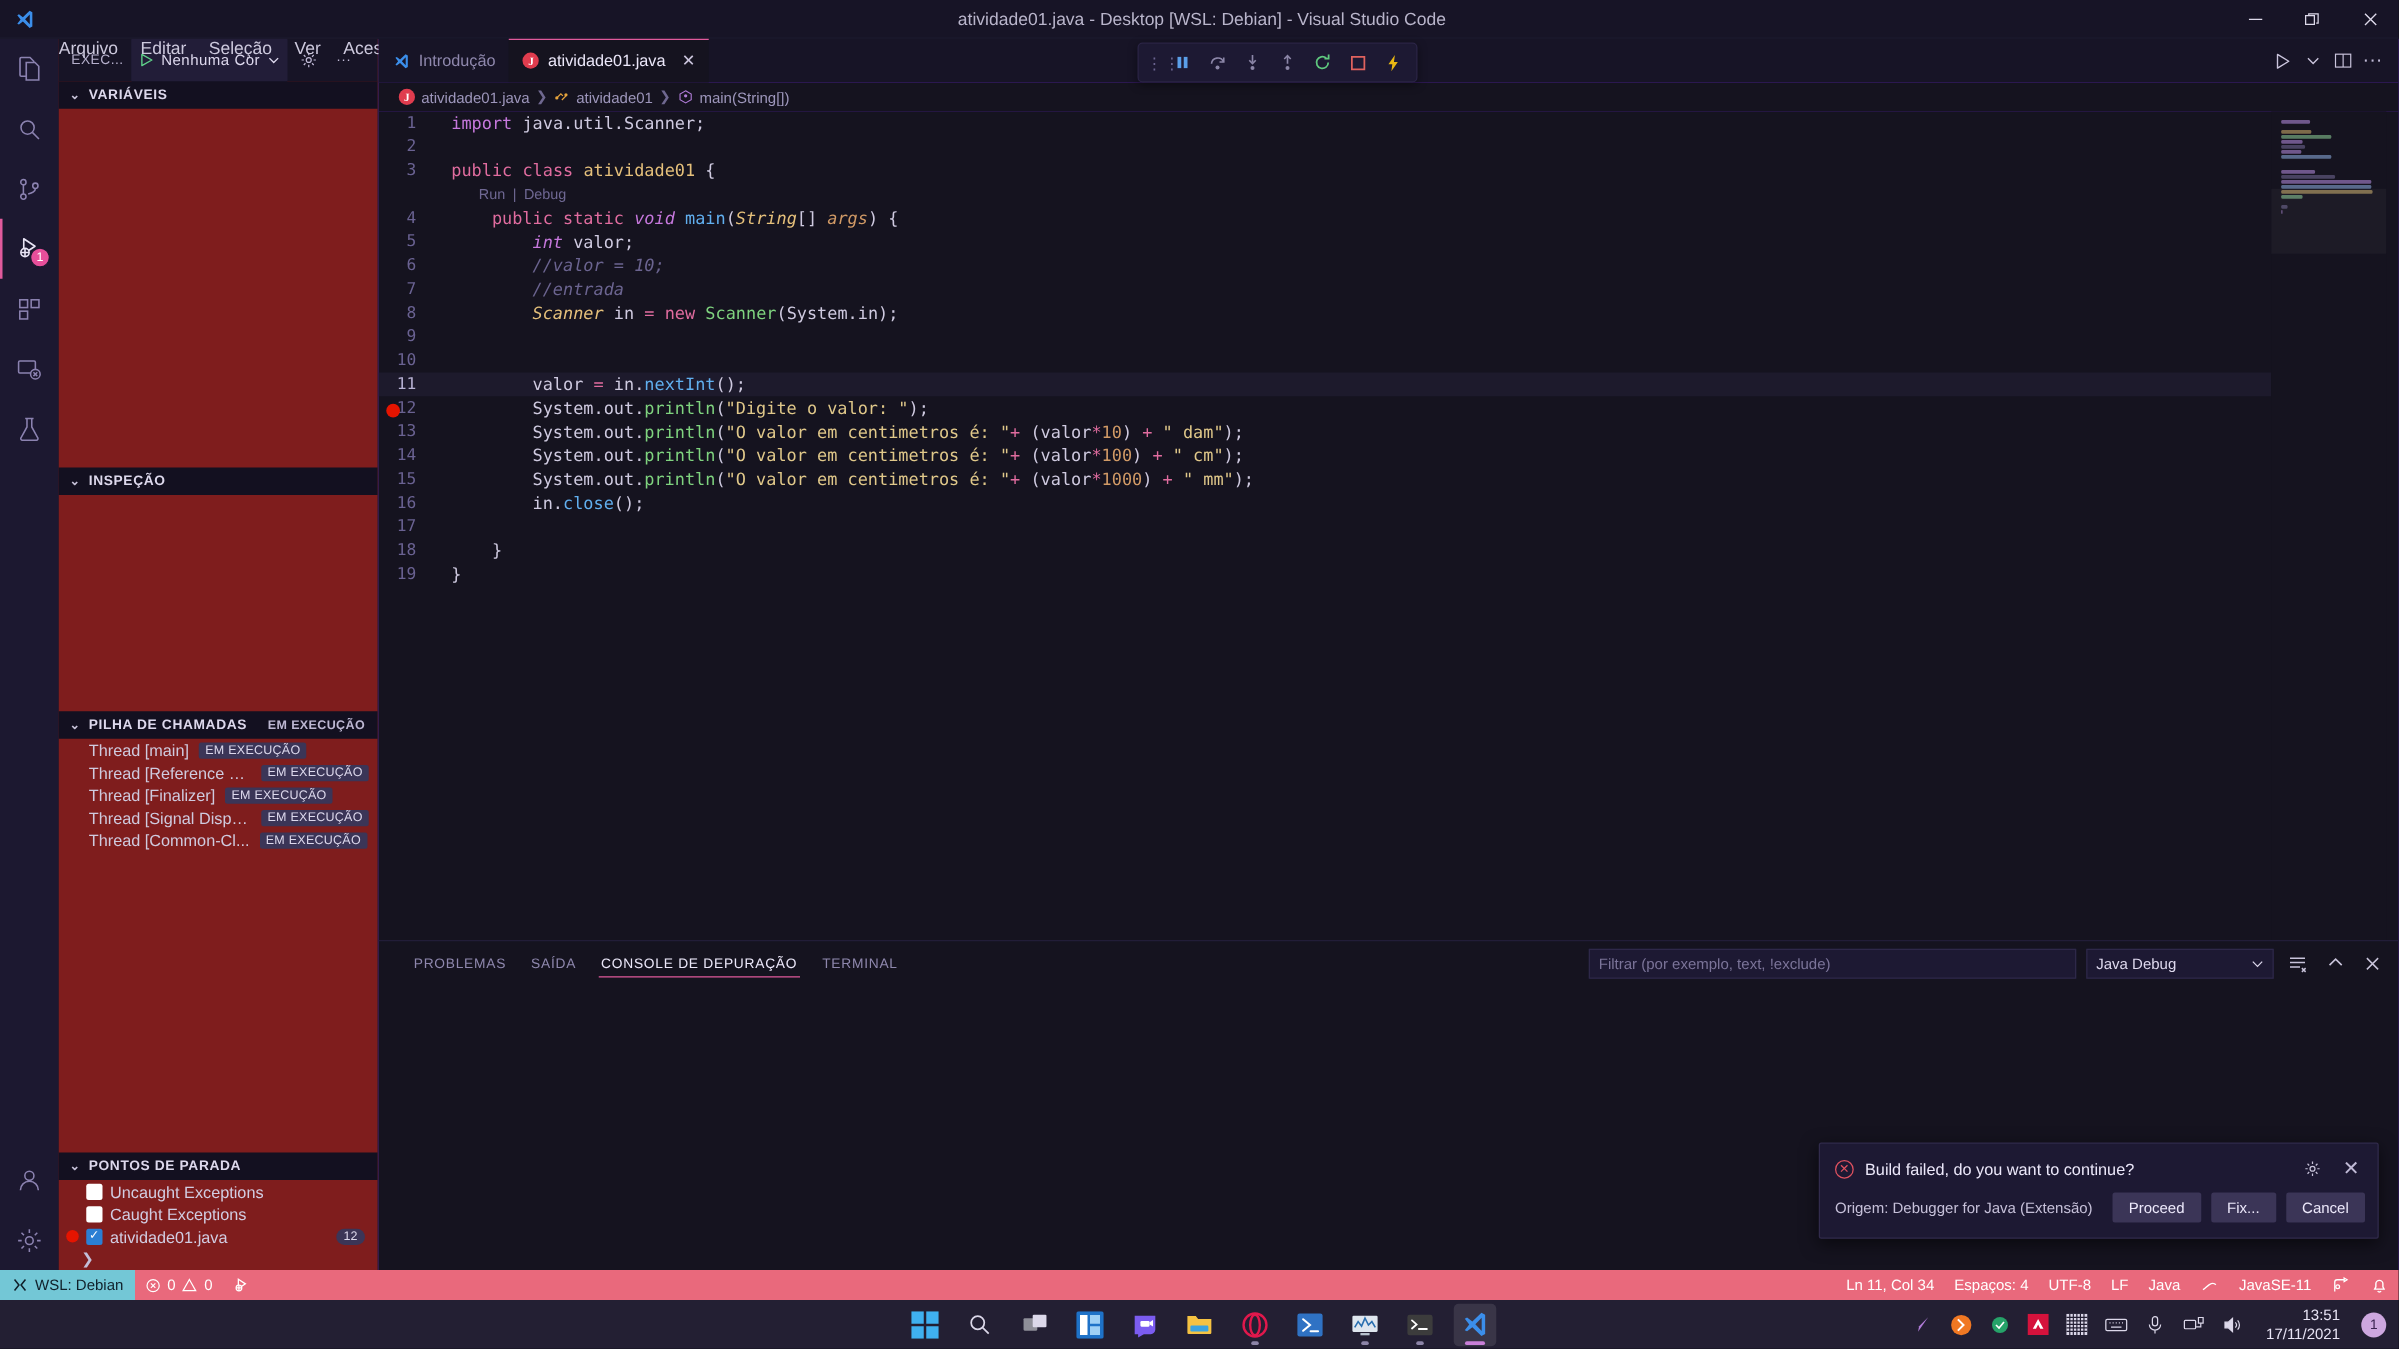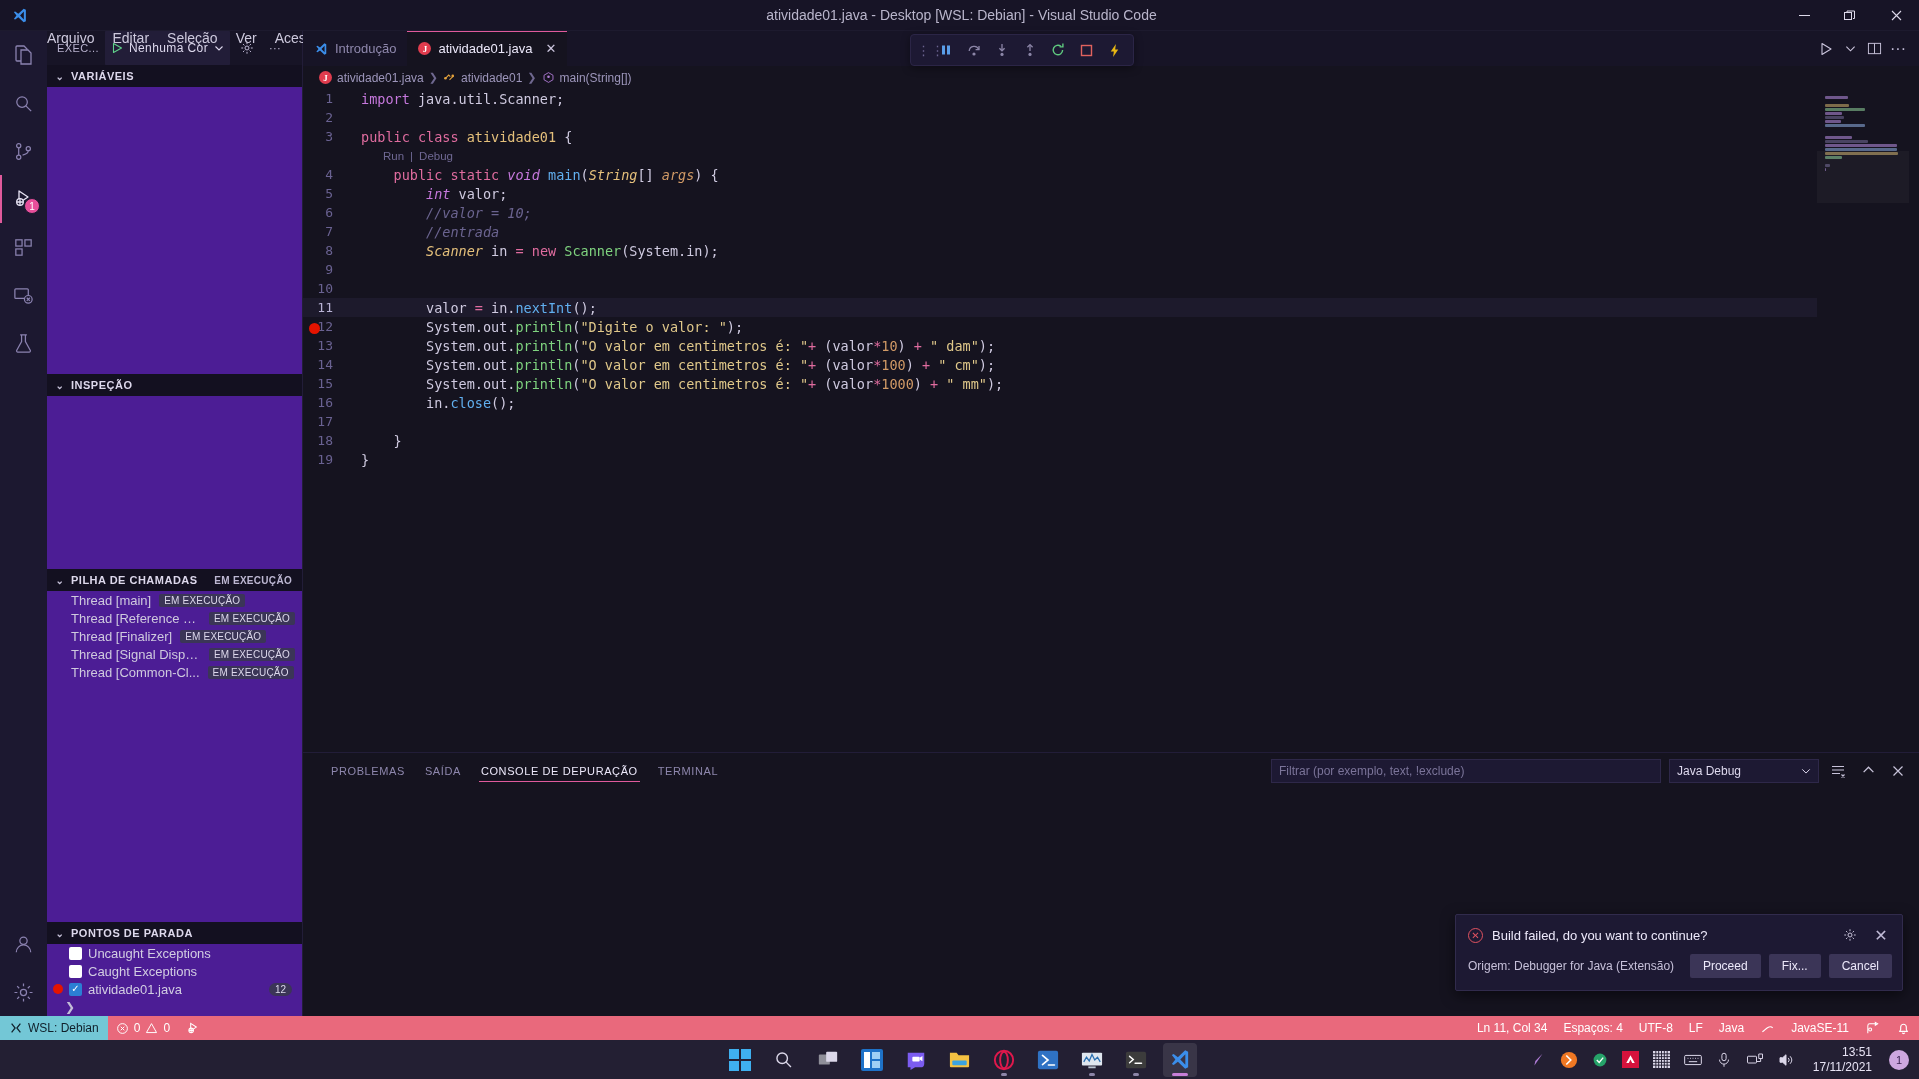--- a/index.html
+++ b/index.html
@@ -53,21 +53,21 @@
   .act-badge {
     position: absolute; right: 7px; bottom: 9px; min-width: 16px; height: 16px;
     border-radius: 8px; background: #e74f9b; color: #fff; font-size: 10px;
     display: flex; align-items: center; justify-content: center; padding: 0 4px;
     border: 1px solid #1c1830;
   }
   .act-bottom { margin-top: auto; }
 
   
   .sidebar {
-    width: 256px; flex: 0 0 256px; background: #4c1d95; display: flex; flex-direction: column;
+    width: 256px; flex: 0 0 256px; background: #7f1d1d; display: flex; flex-direction: column;
     border-right: 1px solid #221d38;
   }
   .sidebar-header {
     height: 34px; display: flex; align-items: center; padding: 0 4px 0 10px; gap: 6px;
     color: #c8c3da; font-size: 11px; letter-spacing: .4px; background: #171426;
   }
   .sb-title { text-transform: uppercase; font-size: 11px; color: #b6b0cc; max-width: 44px; overflow: hidden; white-space:nowrap; }
   .launch-box {
     display: flex; align-items: center; gap: 6px; background: #221d38; height: 36px;
     padding: 0 6px; border-radius: 2px; flex: 0 0 auto;

